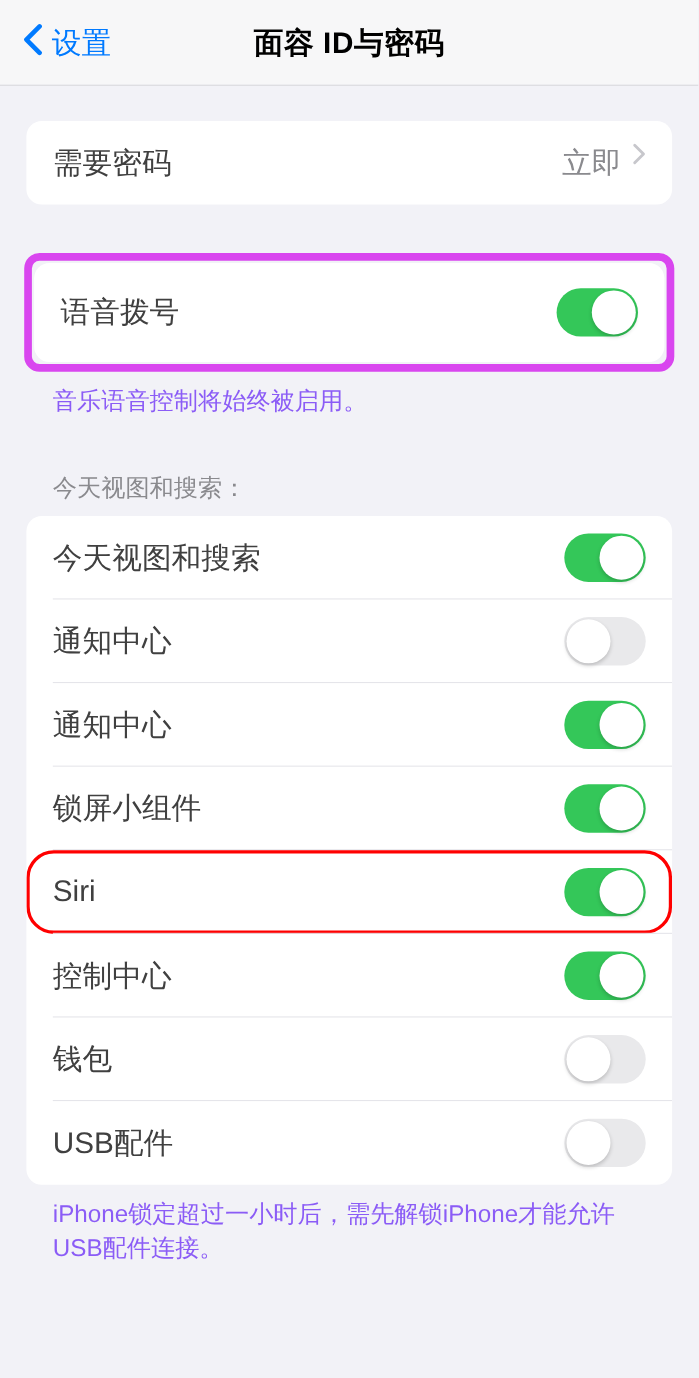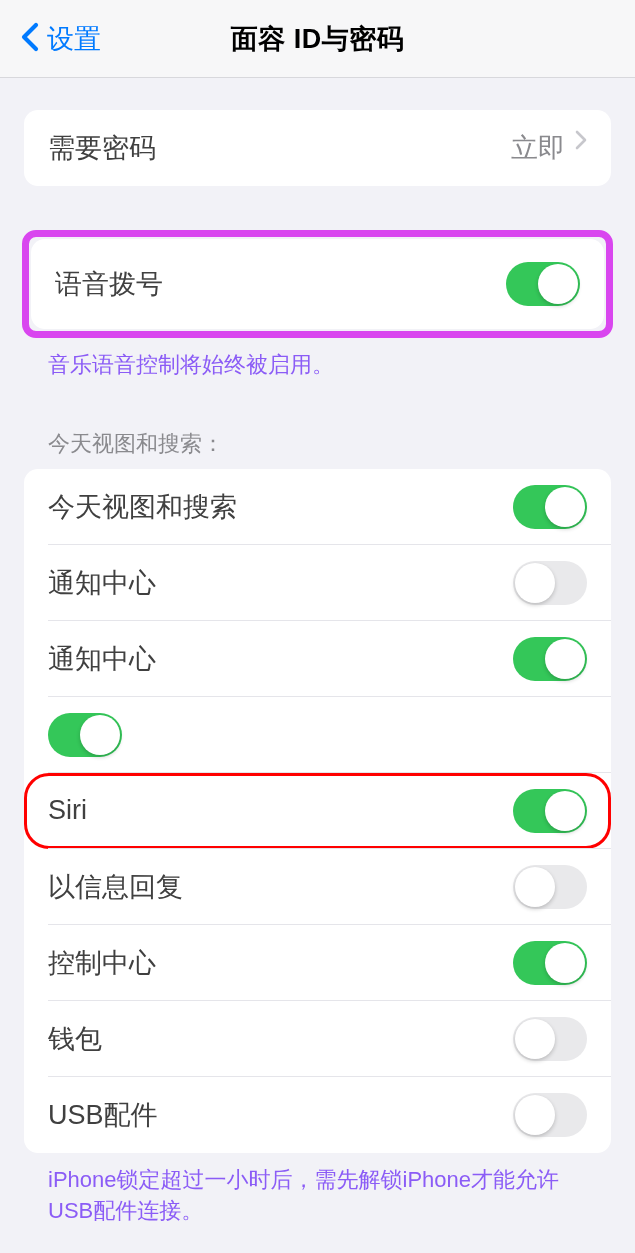--- a/index.html
+++ b/index.html
@@ -215,40 +215,34 @@
         <div class="row-divider"></div>
       </div>
       <div class="row">
         <span class="row-label">通知中心</span>
         <div class="toggle on">
           <div class="toggle-knob"></div>
         </div>
         <div class="row-divider"></div>
       </div>
       <div class="row">
+        <span class="row-label">锁屏小组件</span>
         <div class="toggle on">
           <div class="toggle-knob"></div>
         </div>
         <div class="row-divider"></div>
       </div>
       <div class="row" style="outline: rgb(255, 0, 0) solid 3px; outline-offset: -3px; border-radius: 25px;">
         <span class="row-label">Siri</span>
         <div class="toggle on">
           <div class="toggle-knob"></div>
         </div>
         <div class="row-divider"></div>
       </div>
       <div class="row">
-        <span class="row-label">以信息回复</span>
-        <div class="toggle off">
-          <div class="toggle-knob"></div>
-        </div>
-        <div class="row-divider"></div>
-      </div>
-      <div class="row">
         <span class="row-label">控制中心</span>
         <div class="toggle on">
           <div class="toggle-knob"></div>
         </div>
         <div class="row-divider"></div>
       </div>
       <div class="row">
         <span class="row-label">钱包</span>
         <div class="toggle off">
           <div class="toggle-knob"></div>

